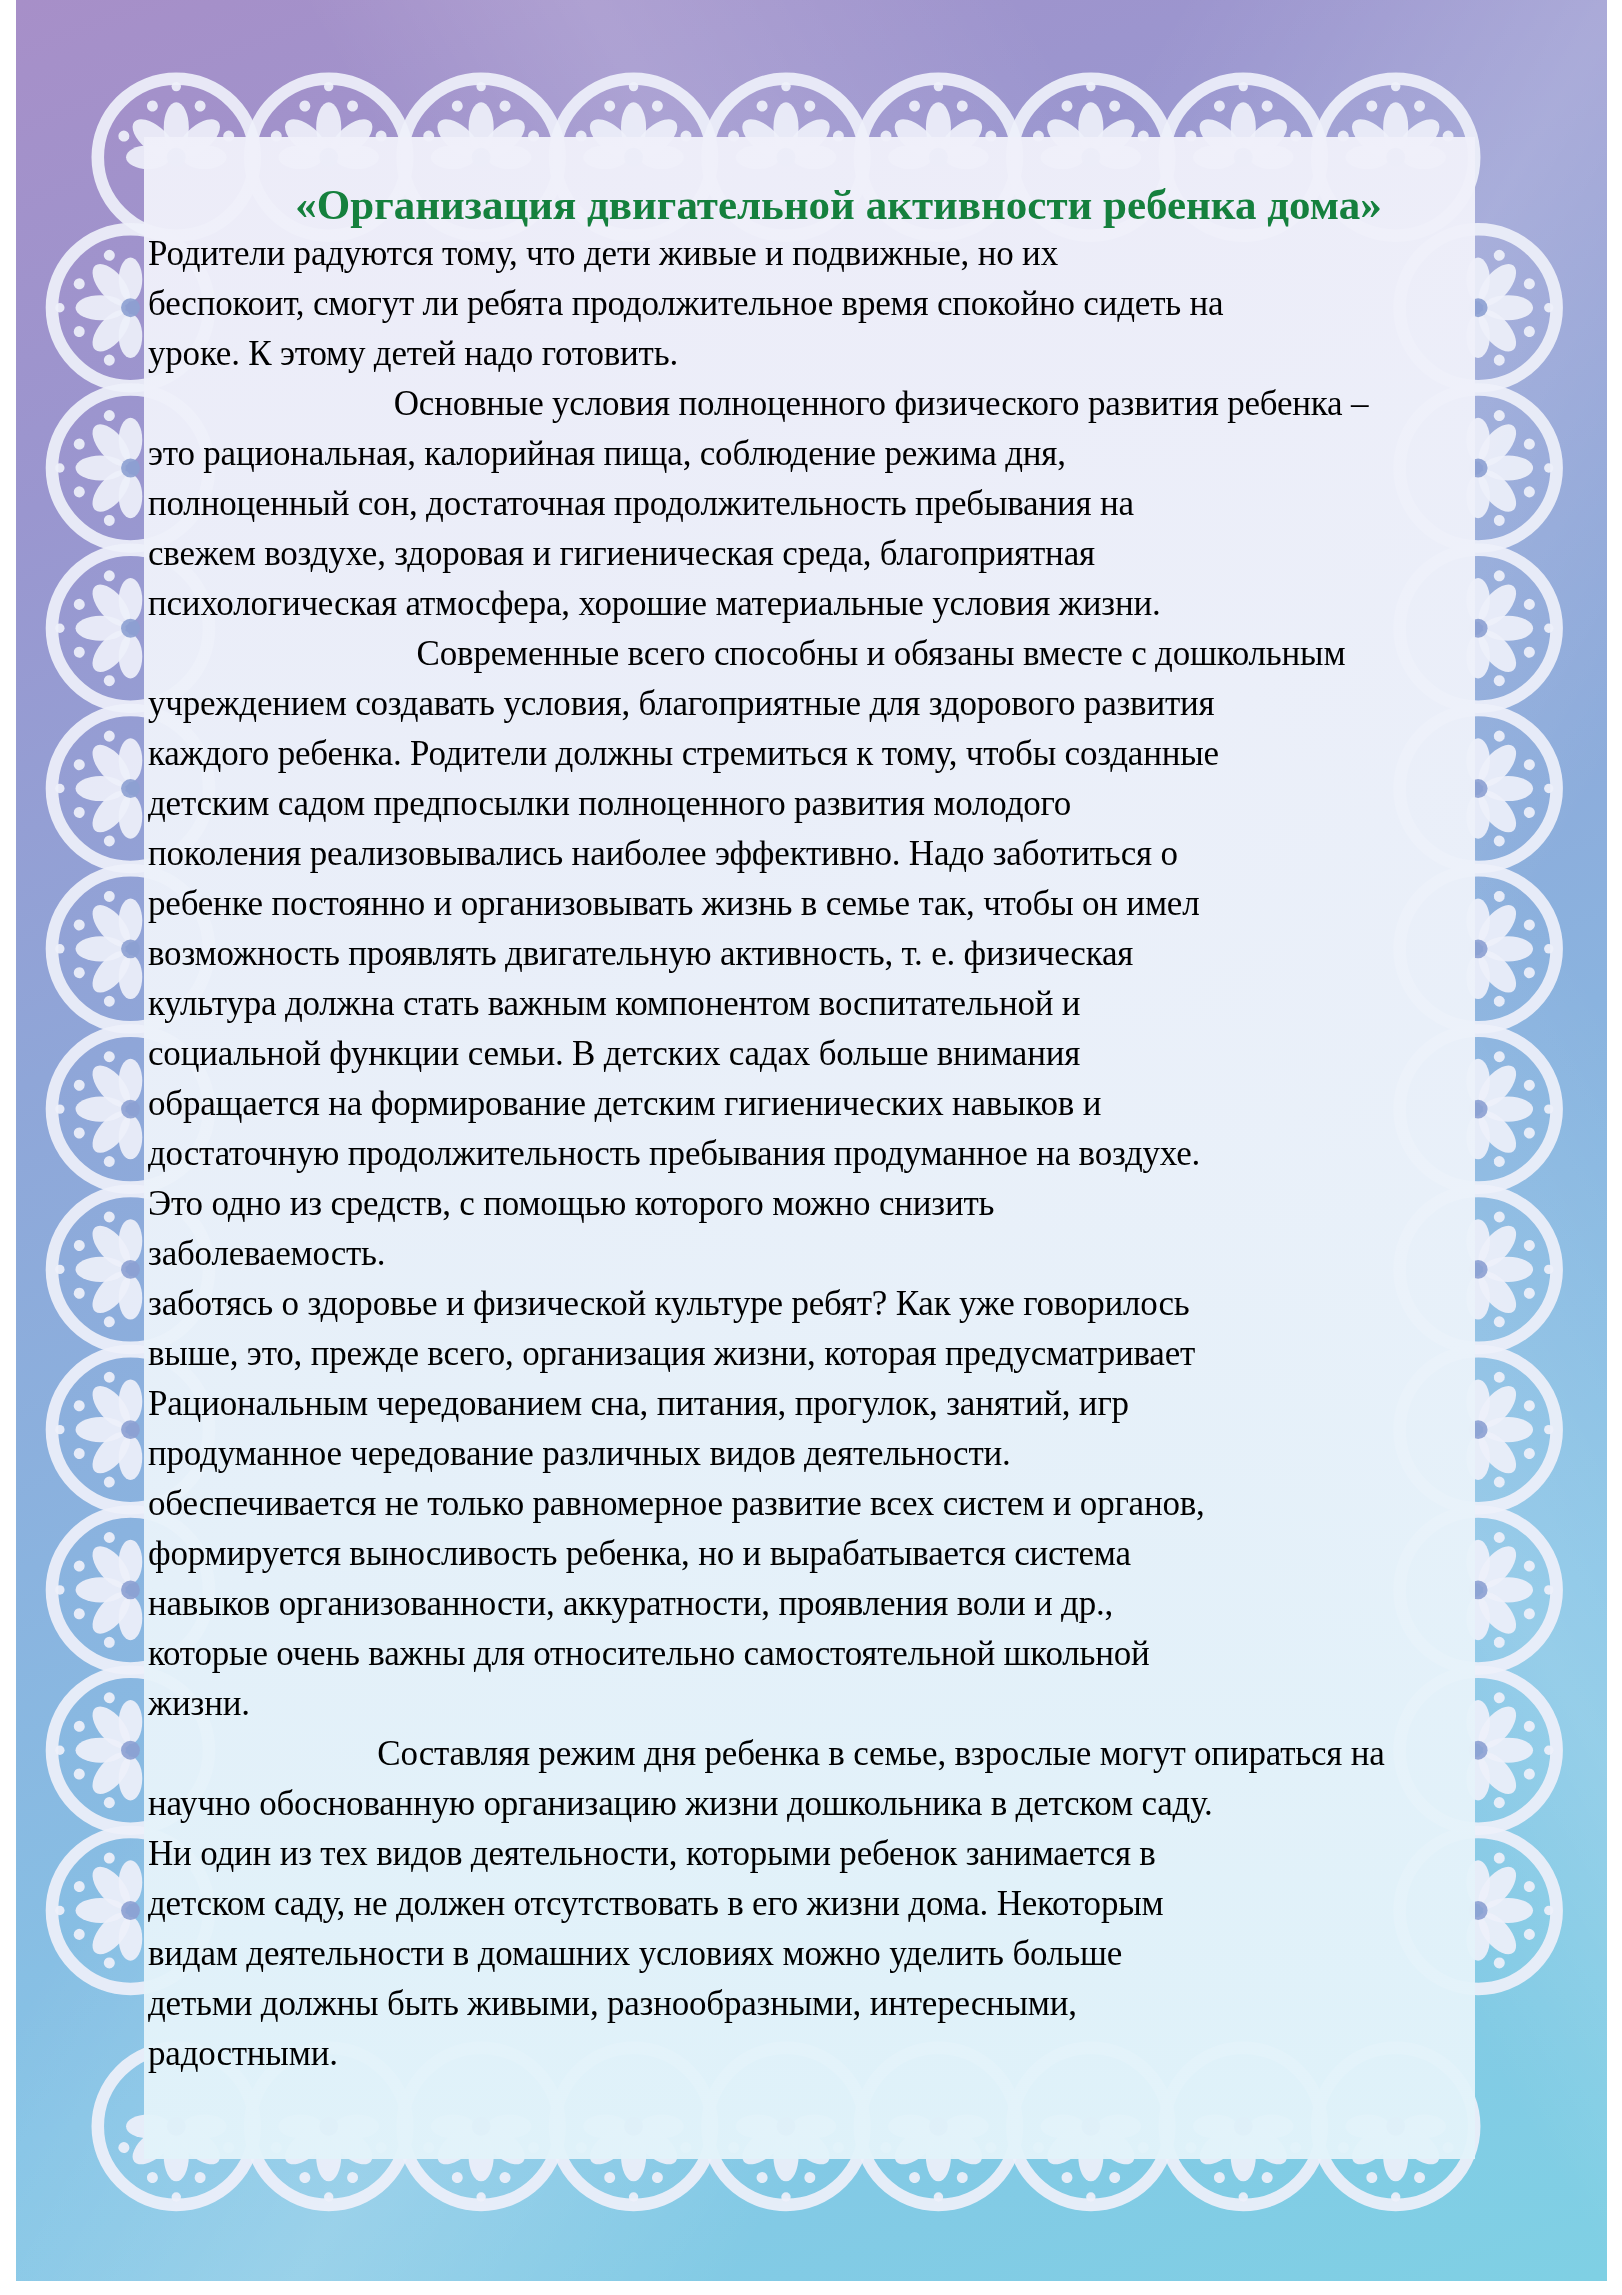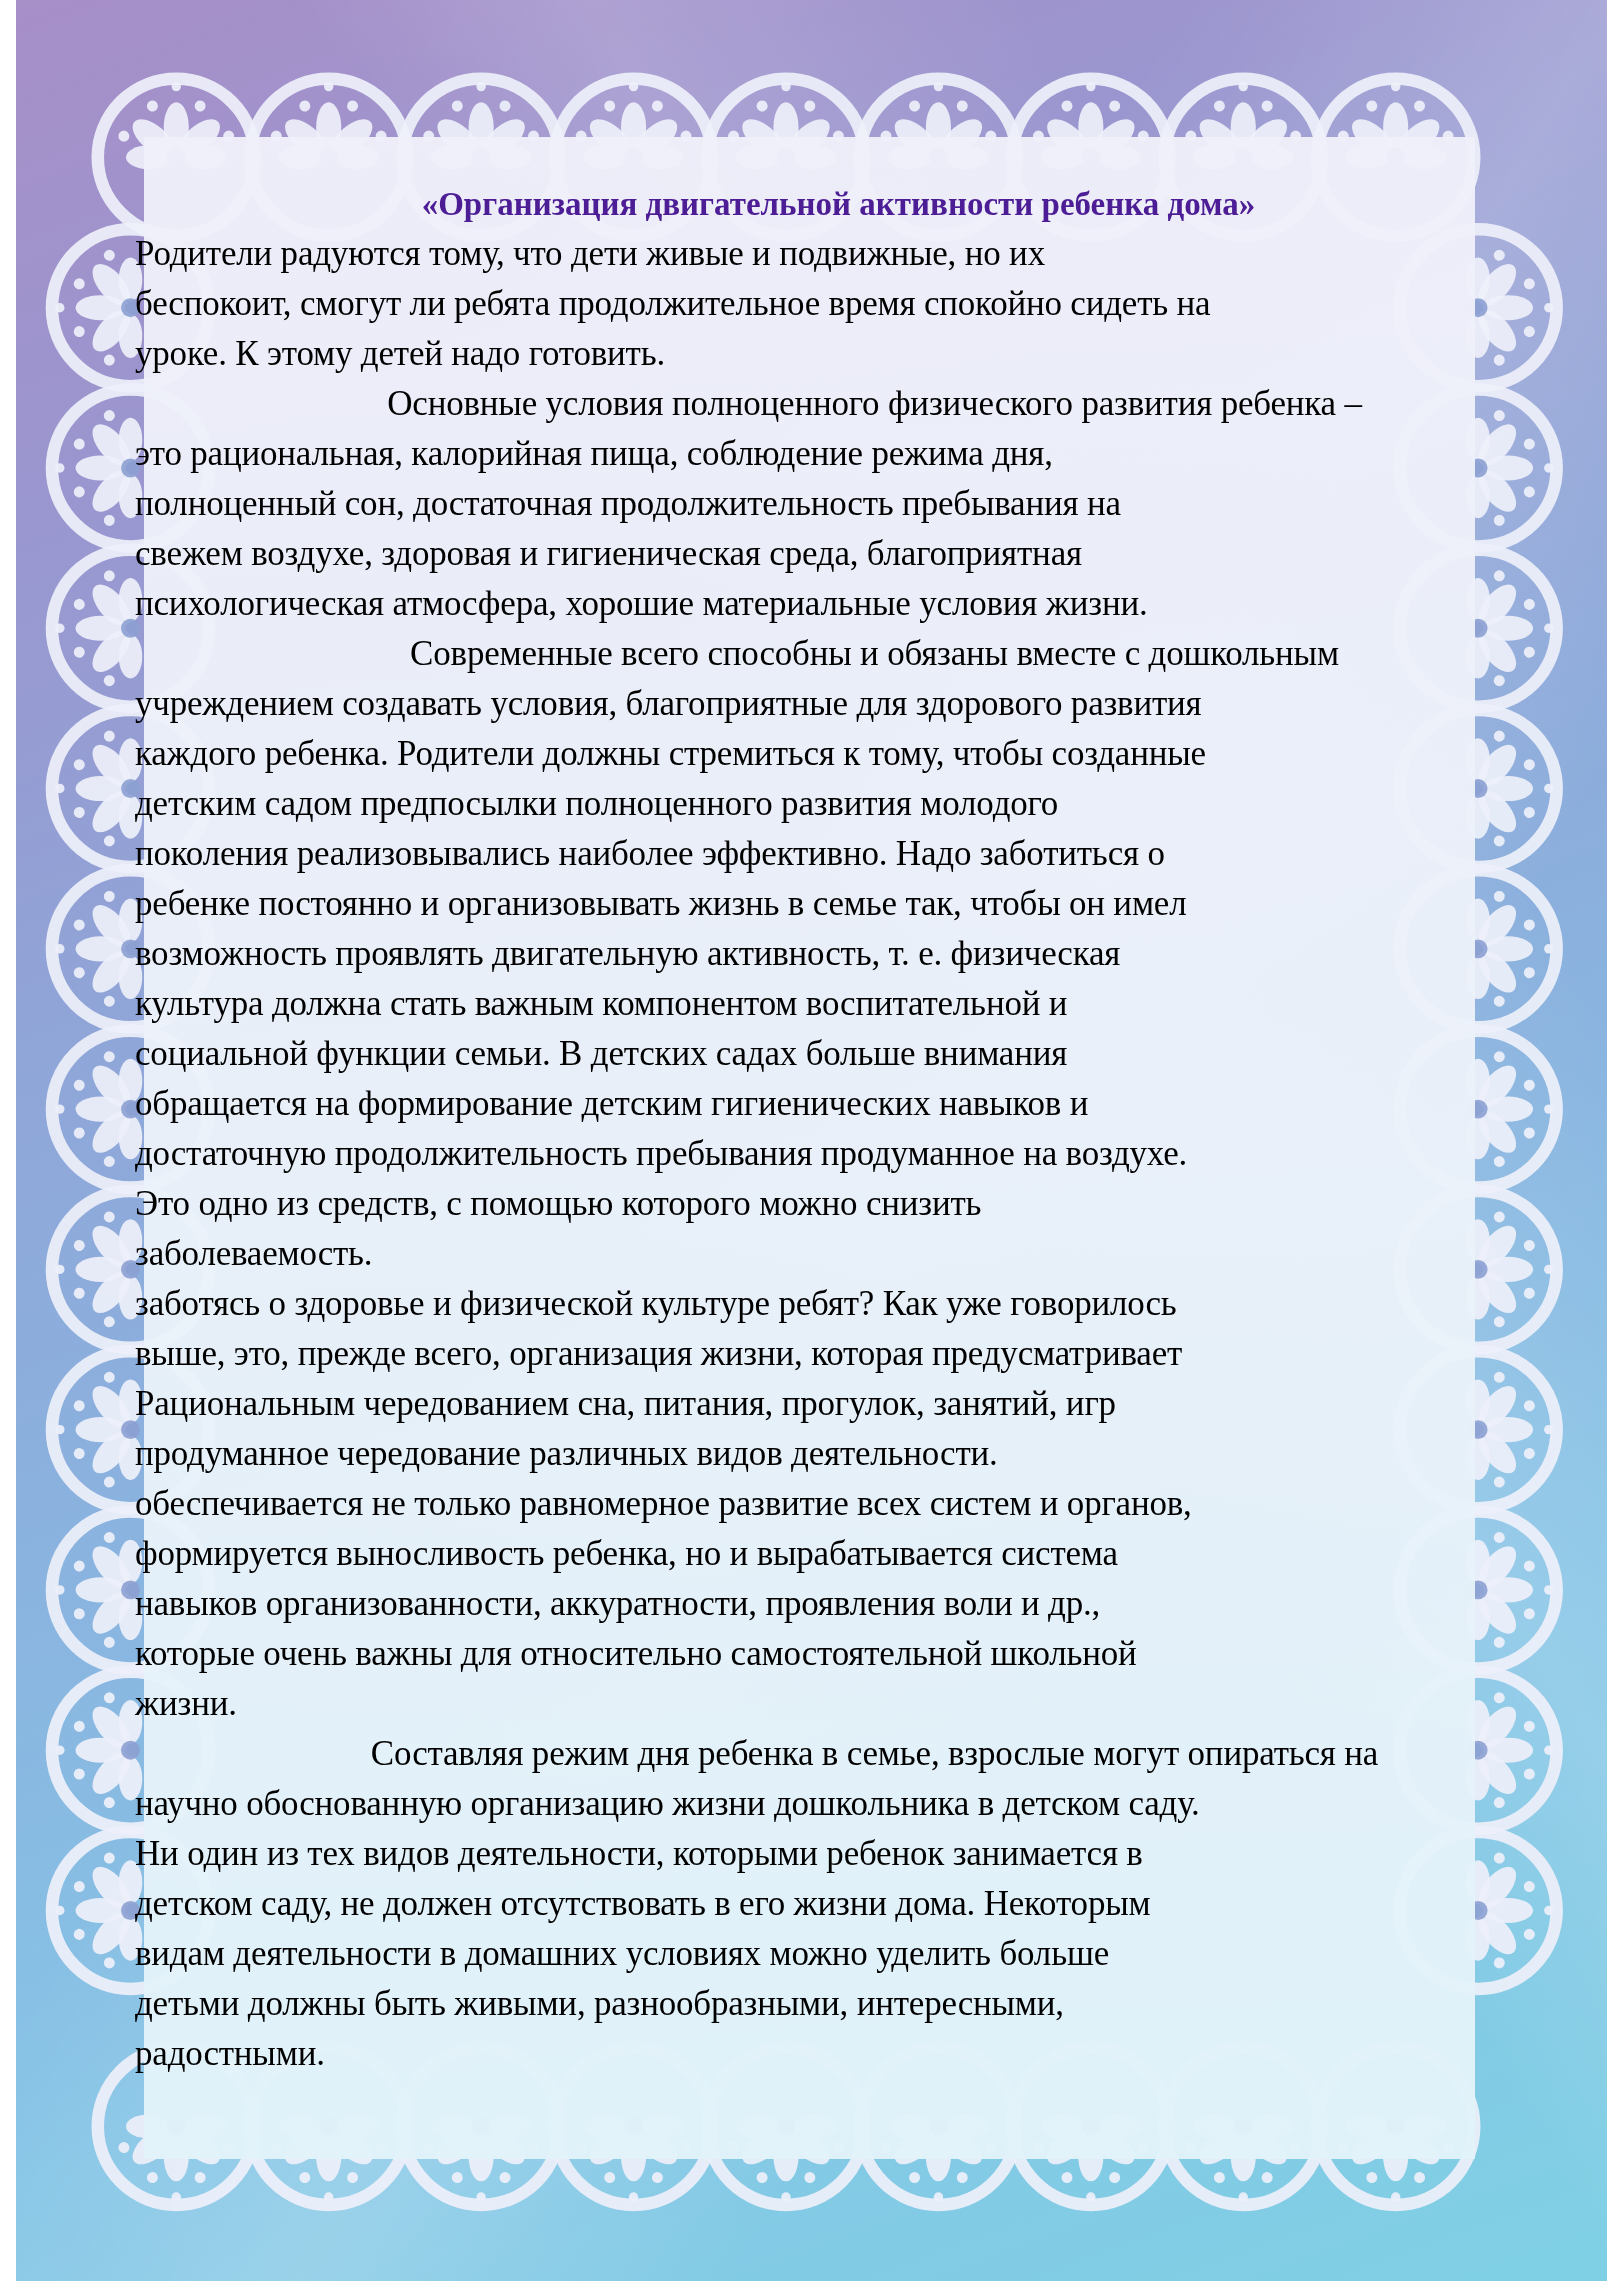--- a/index.html
+++ b/index.html
@@ -21,26 +21,26 @@
   }
   svg.lace { position: absolute; left: 0; top: 0; }
   .panel {
     position: absolute; left: 128px; top: 137px; width: 1331px; height: 2022px;
     background: linear-gradient(180deg, rgba(240,240,250,0.96) 0%, rgba(236,242,250,0.96) 50%, rgba(226,243,250,0.96) 100%);
   }
   .content {
     position: absolute; left: 135px; top: 185px; width: 1381px;
   }
   .title {
-    color: #4c1d95; font-weight: bold; font-size: 33px; line-height: 39px;
+    color: #15803d; font-weight: bold; font-size: 43px; line-height: 39px;
     text-align: center; margin: 0 0 5.2px 0; padding-left: 26px;
   }
   .line {
     display: block; font-size: 35px; line-height: 50px; color: #000000;
-    white-space: nowrap; letter-spacing: -0.2px;
+    white-space: nowrap; letter-spacing: -0.2px; margin-left: 13px;
   }
   .indent { padding-left: 98px; text-align: center; }
 </style>
 </head>
 <body>
 
 <div class="page-bg">
   <div class="sheen"></div>
   <svg class="lace" id="lace" width="1591" height="2281" viewBox="0 0 2432 3486">
       <g transform="translate(245,240) rotate(0)">

